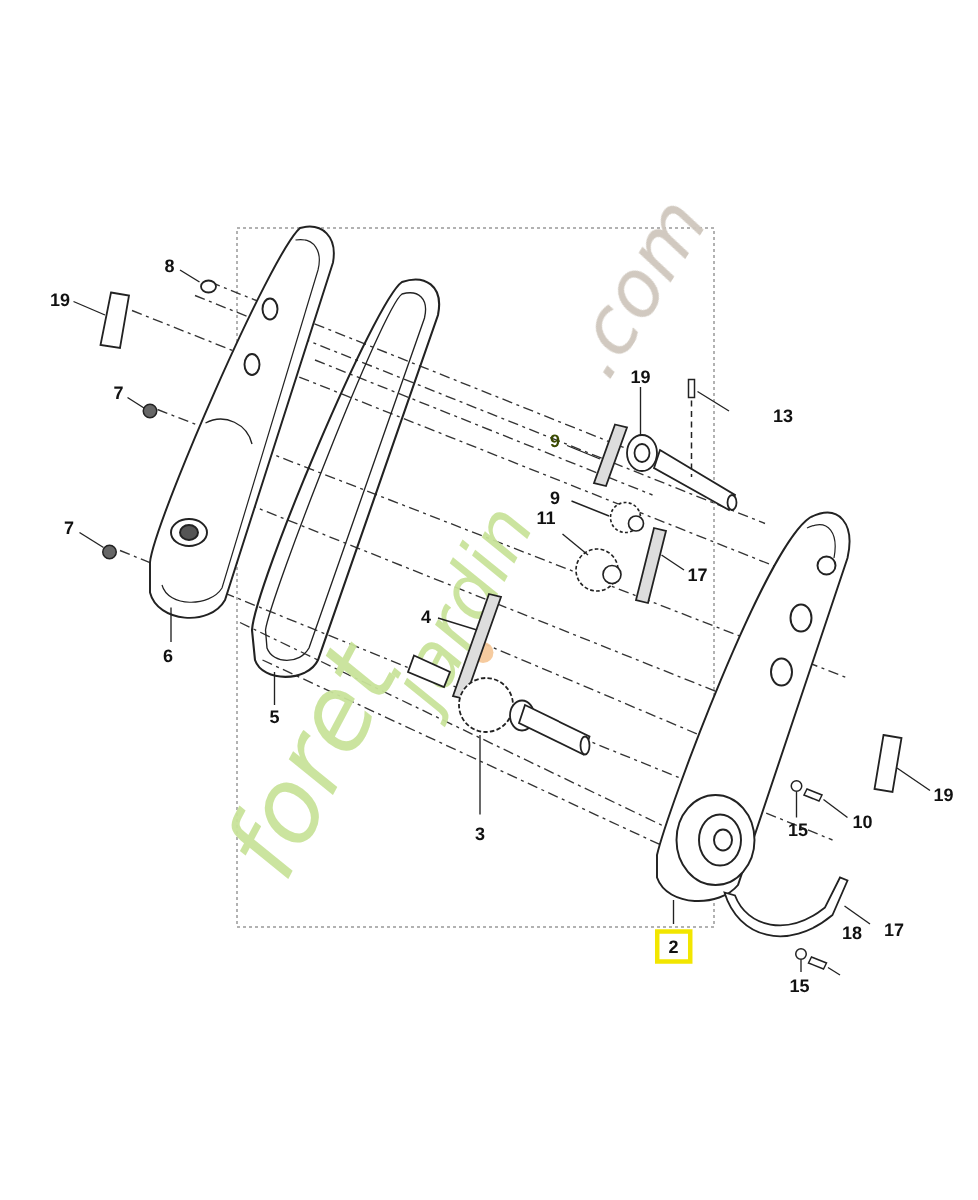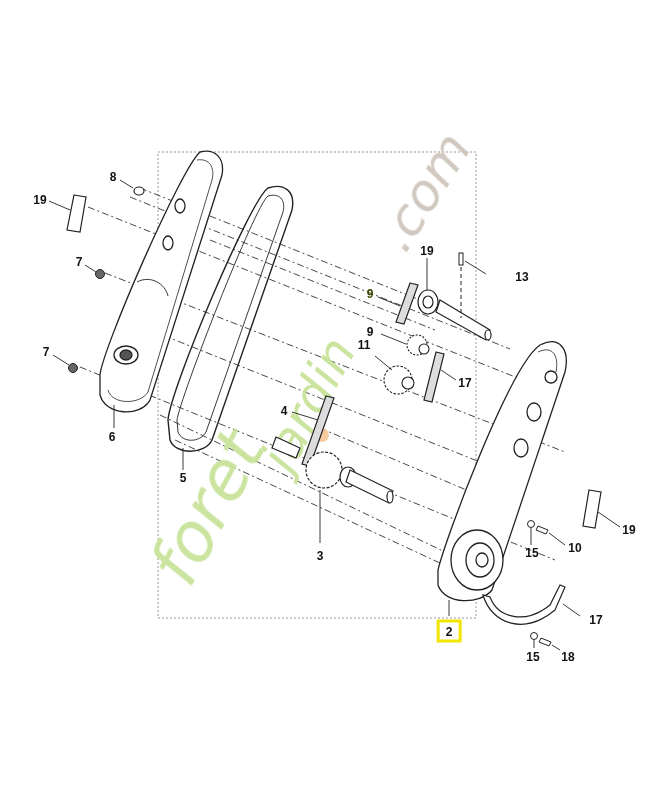--- a/index.html
+++ b/index.html
@@ -178,14 +178,14 @@
   <span class="callout" style="left:364px;top:345px">11</span>
   <span class="callout" style="left:427px;top:251px">19</span>
   <span class="callout" style="left:522px;top:277px">13</span>
   <span class="callout" style="left:465px;top:383px">17</span>
   <span class="callout" style="left:629px;top:530px">19</span>
   <span class="callout" style="left:575px;top:548px">10</span>
   <span class="callout" style="left:532px;top:553px">15</span>
   <span class="callout" style="left:596px;top:620px">17</span>
   <span class="callout hl" style="left:449px;top:631px">2</span>
   <span class="callout" style="left:533px;top:657px">15</span>
-  <span class="callout" style="left:568px;top:657px">18</span>
+  <span class="callout" style="left:568px;top:622px">18</span>
 </div>
 
 </body></html>

